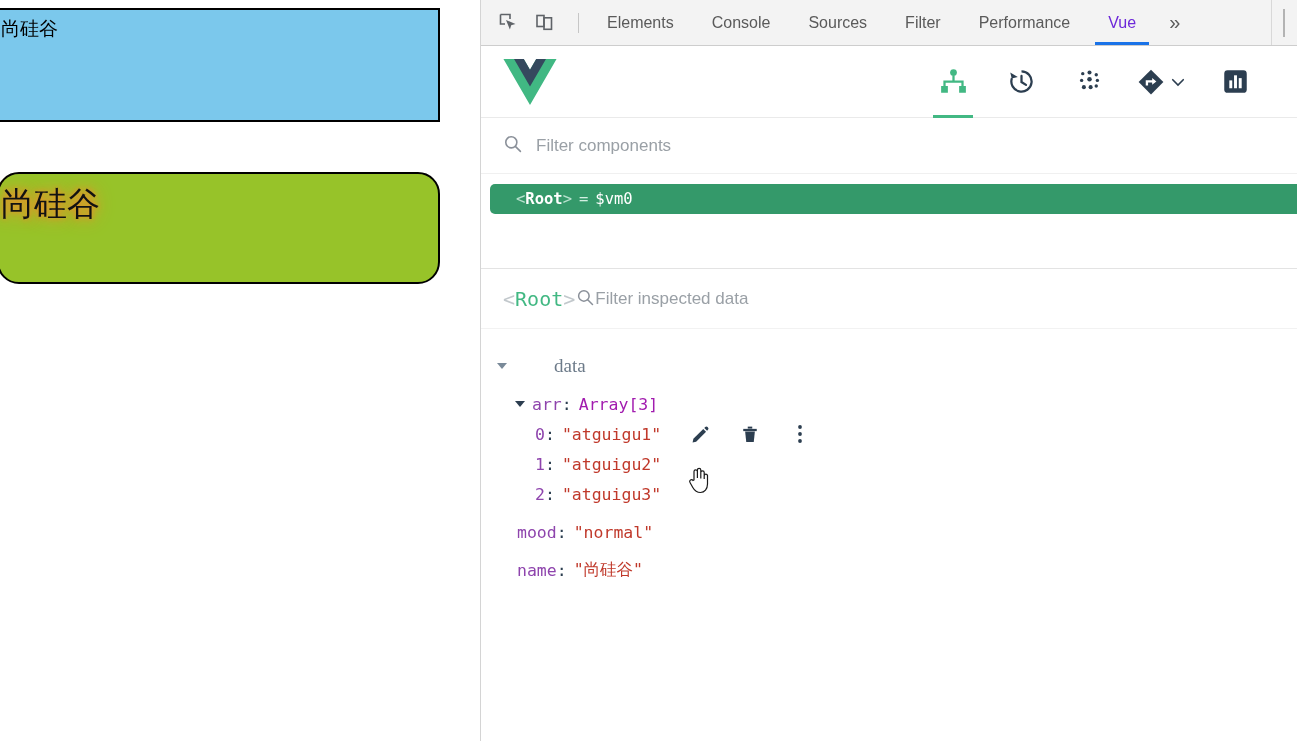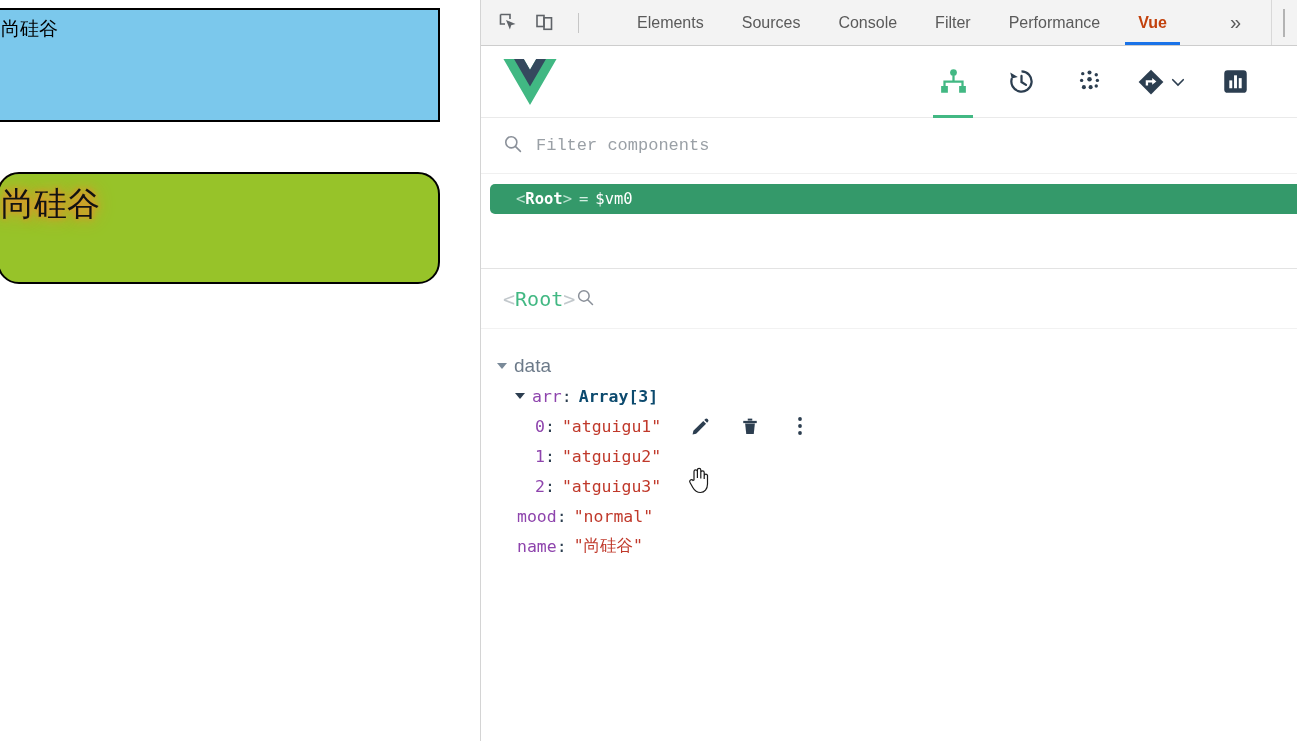--- a/index.html
+++ b/index.html
@@ -61,41 +61,41 @@
     background: #ffffff;
     display: flex; flex-direction: column;
   }
 
   
   .dt-tabbar {
     position: relative;
     height: 46px; min-height: 46px;
     background: #f3f3f3;
     border-bottom: 1px solid #cdcdcd;
-    display: flex; align-items: center; gap: 30px;
+    display: flex; align-items: center;
   }
   .dt-tool-icons { display: flex; align-items: center; padding-left: 12px; gap: 6px; }
   .dt-icon-btn {
     width: 30px; height: 30px;
     display: flex; align-items: center; justify-content: center;
     border-radius: 3px;
   }
   .dt-sep {
     width: 1px; height: 20px; background: #c6c6c6; margin: 0 9px 0 13px;
   }
   .dt-tabs { display: flex; align-items: stretch; height: 100%; }
   .dt-tab {
     position: relative;
     display: flex; align-items: center;
     padding: 0 19px;
     font-size: 16px;
     color: #5a5a5a;
     white-space: nowrap;
   }
-  .dt-tab.active { color: #c2410c; font-weight: bold; }
+  .dt-tab.active { color: #6d28d9; }
   .dt-tab.active::after {
     content: "";
     position: absolute; left: 6px; right: 6px; bottom: 0;
     height: 3px; background: #1a73e8;
   }
   .dt-more {
     display: flex; align-items: center;
     padding: 0 14px;
     font-size: 20px; color: #5a5a5a;
   }
@@ -138,21 +138,21 @@
     height: 56px; min-height: 56px;
     display: flex; align-items: center;
     gap: 14px;
     padding-left: 22px;
     background: #ffffff;
     border-bottom: 1px solid #f0f0f0;
   }
   .filter-input {
     border: none; outline: none; background: transparent;
     font-size: 17px; color: #0f172a; width: 420px;
-    font-family: Liberation Mono, monospace;
+    font-family: Liberation Sans, sans-serif;
   }
   .filter-input::placeholder { color: #9aa0a6; }
 
   
   .tree-pane {
     background: #ffffff;
     padding-top: 10px;
     padding-bottom: 12px;
     height: 95px; min-height: 95px;
     border-bottom: 1px solid #e3e3e3;
@@ -203,48 +203,49 @@
     font-size: 16.5px;
     overflow: hidden;
     position: relative;
   }
   .data-group-title {
     display: flex; align-items: center;
     padding-left: 18px;
     height: 30px;
     color: #6c7a89;
     font-size: 19px;
-    font-family: Liberation Sans, sans-serif;
+    font-family: Liberation Serif, serif;
+    gap: 40px;
   }
   .caret {
     display: inline-block;
     width: 0; height: 0;
     border-left: 6px solid #7a8a99;
     border-top: 5px solid transparent;
     border-bottom: 5px solid transparent;
     margin-right: 9px;
     transform: rotate(90deg);
   }
   .caret.small {
     border-left-color: #2c3e50;
     border-left-width: 6px;
   }
   .data-row {
     height: 30px;
     display: flex; align-items: center;
     padding-left: 18px;
     white-space: nowrap;
   }
-  .data-row.lvl2 { padding-left: 36px; }
+  .data-row.lvl2 { padding-left: 36px; margin-top: 8px; }
   .data-row.lvl3 { padding-left: 54px; }
   .k-name  { color: #8e44ad; }
   .k-index { color: #8e44ad; }
   .colon   { color: #2c3e50; margin-right: 7px; }
   .v-str   { color: #c0392b; }
-  .v-type  { color: #0c4a6e; font-weight: bold; }
+  .v-type  { color: #a21caf; }
   .row-actions {
     display: flex; align-items: center; gap: 0;
     margin-left: 14px;
   }
   .act-btn {
     width: 50px; height: 26px;
     display: flex; align-items: center; justify-content: center;
   }
 
   
@@ -287,22 +288,22 @@
           <svg width="19" height="19" viewBox="0 0 19 19">
             <rect x="2" y="2.5" width="7" height="11" fill="none" stroke="#5f6368" stroke-width="1.6"></rect>
             <rect x="9" y="4.8" width="7.5" height="11.5" fill="none" stroke="#5f6368" stroke-width="1.6"></rect>
           </svg>
         </div>
         <div class="dt-sep"></div>
       </div>
 
       <div class="dt-tabs">
         <div class="dt-tab">Elements</div>
+        <div class="dt-tab">Console</div>
         <div class="dt-tab">Sources</div>
-        <div class="dt-tab">Console</div>
         <div class="dt-tab">Filter</div>
         <div class="dt-tab">Performance</div>
         <div class="dt-tab active">Vue</div>
       </div>
       <div class="dt-more">»</div>
 
       <div class="dt-right-edge">
         <div class="thumb"></div>
       </div>
     </div>
@@ -392,20 +393,21 @@
     </div>
 
     <div class="inspect-head">
       <span class="inspect-root"><span class="ang">&lt;</span><span>Root</span><span class="ang">&gt;</span></span>
       <span>
         <svg width="18" height="18" viewBox="0 0 24 24">
           <circle cx="10.5" cy="10.5" r="7" fill="none" stroke="#8a9099" stroke-width="2"></circle>
           <path d="M15.6 15.6 L22 22" stroke="#8a9099" stroke-width="2" stroke-linecap="round"></path>
         </svg>
       </span>
+      <input class="inspect-input" placeholder="Filter inspected data" style="">
     </div>
 
     <div class="data-pane">
       <div class="data-group-title">
         <span class="caret"></span>
         <span>data</span>
       </div>
 
       <div class="data-row lvl2">
         <span class="caret small"></span>

